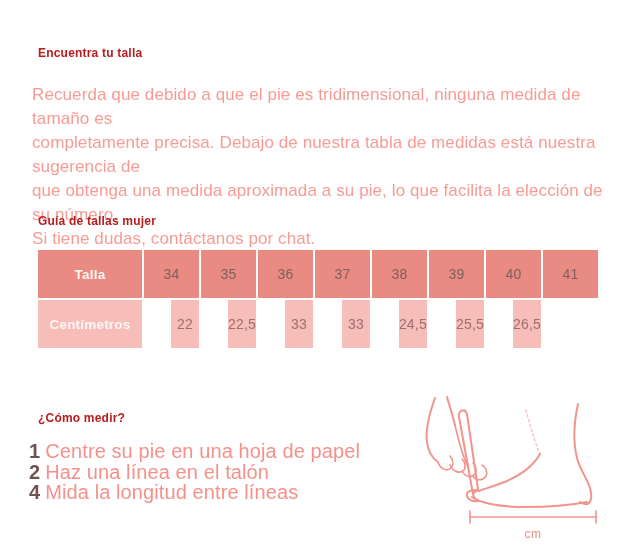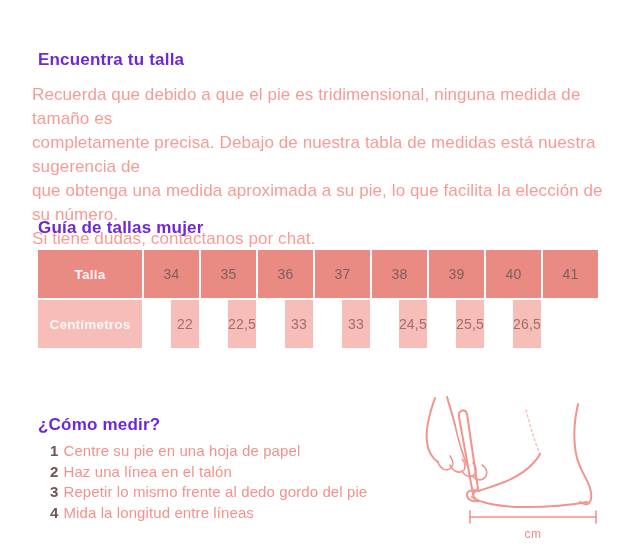--- a/index.html
+++ b/index.html
@@ -1,21 +1,21 @@
 <!DOCTYPE html>
 <html><head>
 <meta charset="utf-8">
 <style>
   html,body{margin:0;padding:0;background:#ffffff;}
   #page{
     position:relative;width:643px;height:558px;background:#ffffff;overflow:hidden;
     font-family:"Liberation Sans","DejaVu Sans",sans-serif;
   }
   .h-title{
-    position:absolute;left:38px;font-size:17px;font-weight:700;color:#6d28d9;letter-spacing:.2px;
+    position:absolute;left:38px;font-size:12px;font-weight:700;color:#b91c1c;letter-spacing:.2px;
   }
   #intro-title{top:36px;}
   #intro-body{
     position:absolute;left:32px;top:66px;width:575px;
     font-size:17px;line-height:24px;color:#f79b94;white-space:pre-line;letter-spacing:.1px;
   }
   #guide-title{top:204px;}
   #size-table{
     position:absolute;left:38px;top:250px;width:560px;
     display:grid;grid-template-columns:104px repeat(8,1fr);
@@ -25,22 +25,22 @@
     display:flex;align-items:center;justify-content:center;
     font-size:14px;letter-spacing:.2px;
   }
   #size-table .dark{background:#ea8b83;}
   #size-table .light{background:#f6bdb9;}
   #size-table .label{font-weight:700;font-size:13.5px;color:#fdf6f5;}
   #size-table .dark.val{color:#7d5f5e;}
   #size-table .light.val{color:#9f6f6c;margin-left:27px;}
   #howto-title{top:401px;}
   #steps{
-    position:absolute;left:50px;top:441px;width:400px;
-    font-size:15px;color:#f5918a;letter-spacing:.1px;
+    position:absolute;left:29px;top:441px;width:400px;
+    font-size:20px;color:#f5918a;letter-spacing:.1px;
   }
   .step{height:20.5px;line-height:20.5px;white-space:nowrap;}
   .step .num{color:#6f5351;font-weight:700;margin-right:5px;}
   #foot-illustration{position:absolute;left:420px;top:390px;}
   #foot-illustration path, #foot-illustration line{fill:none;stroke:#f2938c;stroke-width:2;stroke-linecap:round;}
   #foot-illustration .faint{stroke:#f8c6c2;stroke-width:1.6;stroke-dasharray:2 3;}
   #foot-illustration .thin{stroke-width:1.6;}
   #foot-illustration text{fill:#ee8c84;font-size:12px;font-family:"Liberation Sans",sans-serif;letter-spacing:.5px;}
 </style>
 </head>
@@ -80,23 +80,20 @@
   <h2 class="h-title" id="howto-title">¿Cómo medir?</h2>
 
   <div id="steps">
     <div class="step">
       <span class="num">1</span><span>Centre su pie en una hoja de papel</span>
     </div>
     <div class="step">
       <span class="num">2</span><span>Haz una línea en el talón</span>
     </div>
     <div class="step">
-      <span class="num">3</span><span>Repetir lo mismo frente al dedo gordo del pie</span>
-    </div>
-    <div class="step">
       <span class="num">4</span><span>Mida la longitud entre líneas</span>
     </div>
   </div>
 
   <svg id="foot-illustration" width="192" height="162" viewBox="0 0 192 162" xmlns="http://www.w3.org/2000/svg">
 
     <path d="M15,8 C10,22 5,38 7,52 C8,61 12,68 18,72"></path>
     <path d="M27,7 C30,17 33,27 35,35"></path>
 
     <path class="thin" d="M18,72 C20,79 27,82 31,78 C34,75 33,70 30,66"></path>

